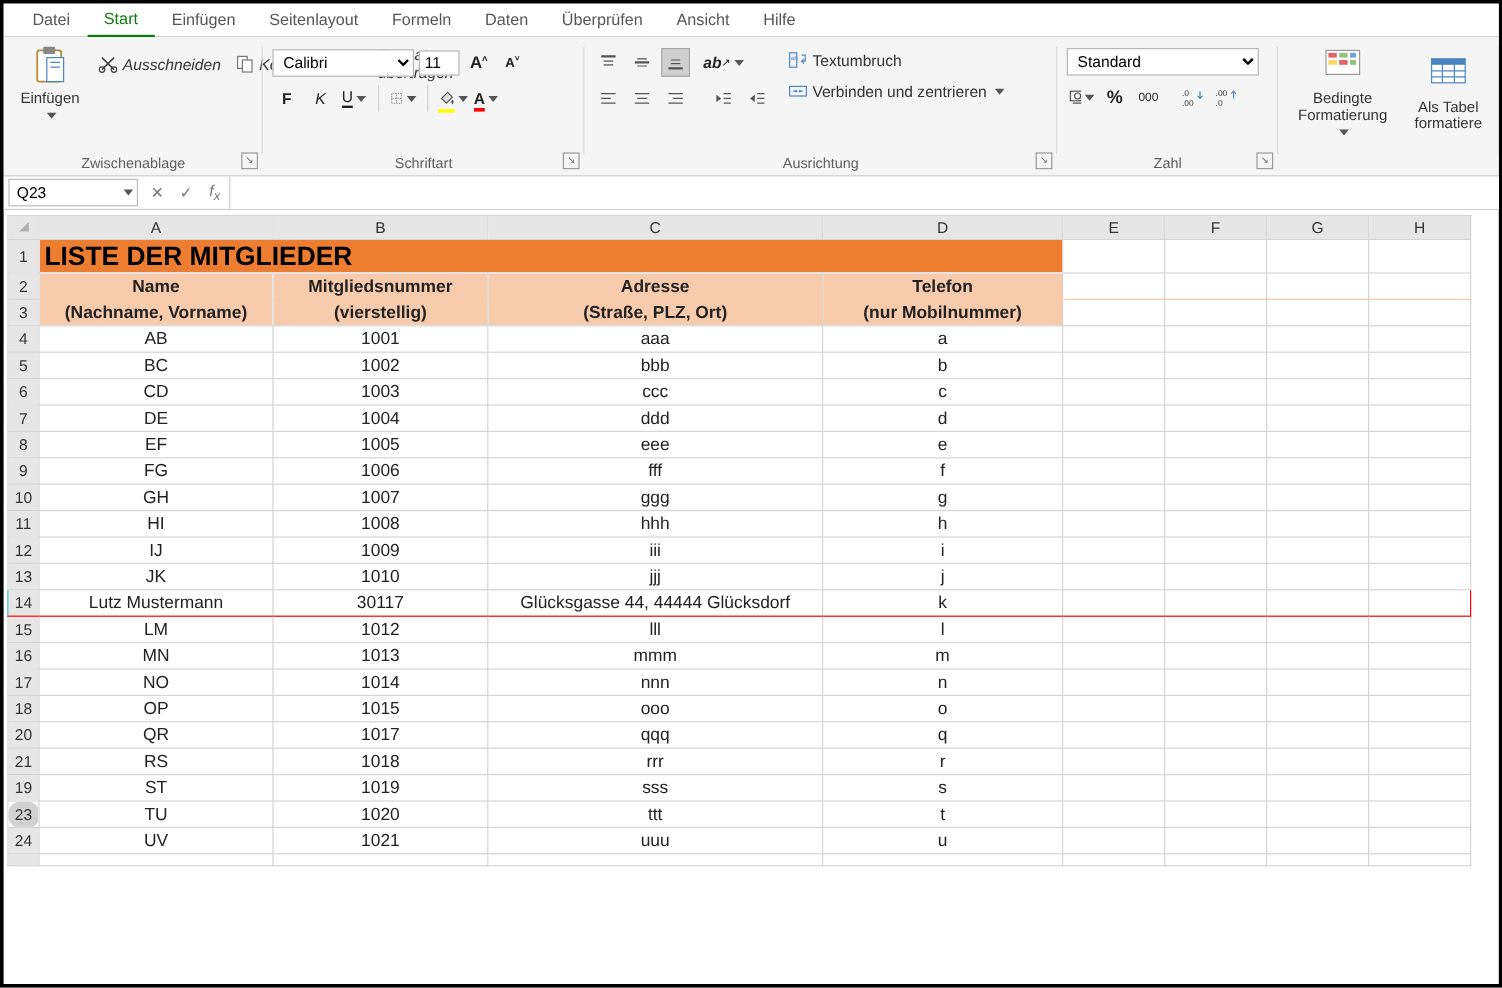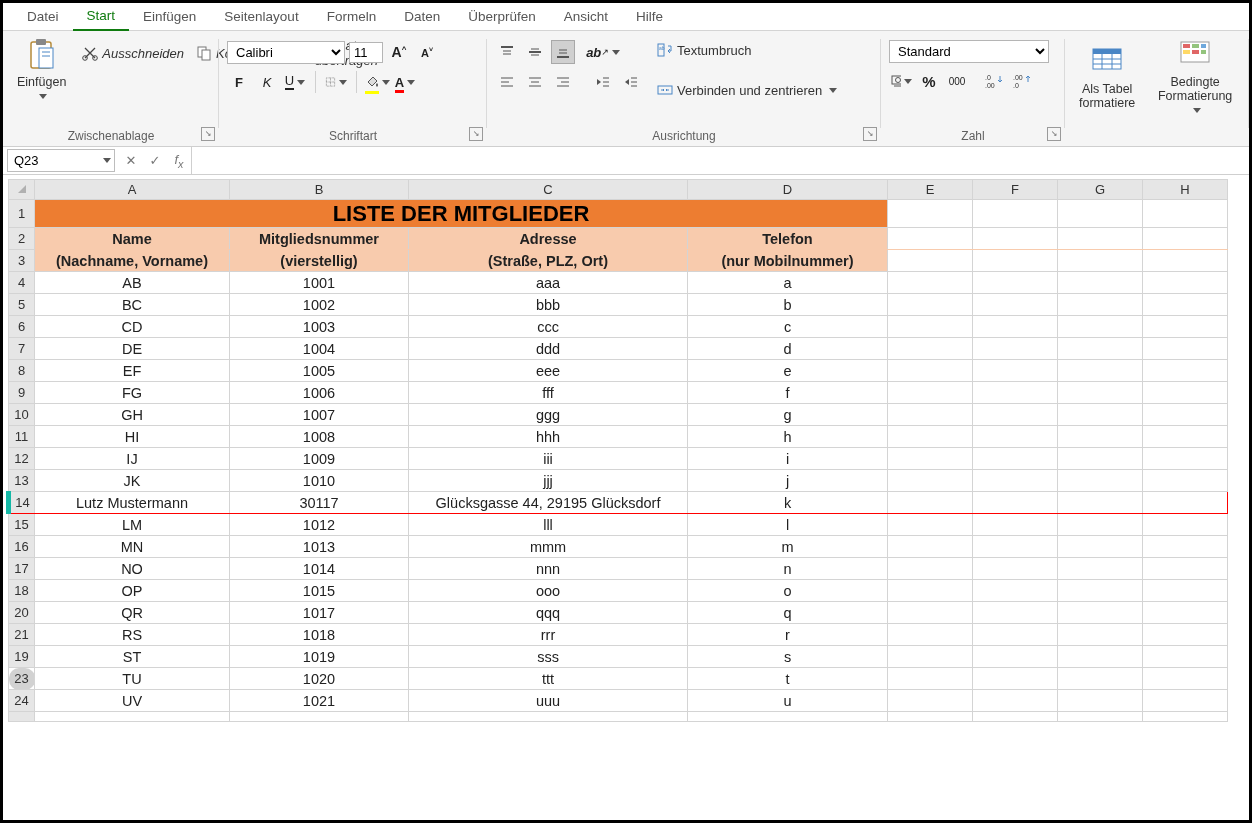--- a/index.html
+++ b/index.html
@@ -43,21 +43,21 @@
   .sheet th, .sheet td { border:1px solid #d4d4d4; font-size:14.5px; height:22px; padding:0 4px; text-align:center; background:#fff; white-space:nowrap; overflow:hidden; }
   .sheet thead th { background:#e6e6e6; color:#333; font-weight:normal; font-size:13px; height:20px; position:sticky; top:0; }
   .sheet thead th.corner { background:#e6e6e6; width:26px; }
   .sheet tbody th { background:#e6e6e6; font-weight:normal; font-size:13px; width:26px; color:#333; }
   .sheet tbody th.sel { background:#d2d2d2;border-radius:10px; }
   tr.title-row td { background:#ED7D31; font-weight:bold; font-size:22px; color:#000; height:28px; }
   tr.hdr td { background:#F8CBAD; font-weight:bold; font-size:14.5px; }
   tr.hdrfirst td { border-bottom-color:#F8CBAD; }
   tr.highlight td, tr.highlight th { border-top:1px solid red; border-bottom:1px solid red; }
   tr.highlight td:last-child { border-right:1px solid red; }
-  tr.highlight th { border-left:5px solid #14b8a6; }
+  tr.highlight th { border-left:1px solid #14b8a6; }
 
   svg { pointer-events:none; }
 </style>
 </head>
 <body>
 
 <div class="menubar" id="menubar">
     <div class="tab">Datei</div>
     <div class="tab active">Start</div>
     <div class="tab">Einfügen</div>
@@ -233,21 +233,21 @@
           <span class="sqbtn">
               <svg width="16" height="16">
                 <path d="M2 8 L6 5 L6 11 Z" fill="#555"></path>
                 <line x1="8" y1="4" x2="14" y2="4" stroke="#555"></line>
                 <line x1="8" y1="8" x2="14" y2="8" stroke="#555"></line>
                 <line x1="8" y1="12" x2="14" y2="12" stroke="#555"></line>
               </svg>
             </span>
         </div>
       </div>
-      <div style="display:flex;flex-direction:column;gap:20px;">
+      <div style="display:flex;flex-direction:column;gap:6px;">
         <div class="ibtn">
           <span class="iconbox">
               <svg width="16" height="16">
                 <rect x="1" y="2" width="6" height="12" fill="none" stroke="#4a86c5"></rect>
                 <text x="2" y="8" font-size="5" fill="#4a86c5">ab</text>
                 <path d="M11 4 h3 v5 h-3 l2 -2 m-2 2 l2 2" stroke="#4a86c5" fill="none"></path>
               </svg>
             </span>
           <span>Textumbruch</span>
         </div>
@@ -299,42 +299,42 @@
               <path d="M15 9 l0 -6 m-2 2 l2 -2 l2 2" stroke="#4a86c5" fill="none"></path>
             </svg>
           </span>
       </div>
     </div>
     <div class="group-label"><span>Zahl</span><span class="launcher">↘</span></div>
   </div>
 
   <div class="group" style="flex:1">
     <div style="display:flex;gap:8px;height:84px;padding-top:2px;">
-      <div class="bigbtn">
-        <svg width="32" height="32">
-            <rect x="2" y="2" width="28" height="20" fill="#fff" stroke="#4a86c5"></rect>
-            <rect x="2" y="2" width="28" height="5" fill="#4a86c5"></rect>
-            <line x1="2" y1="12" x2="30" y2="12" stroke="#4a86c5"></line>
-            <line x1="2" y1="17" x2="30" y2="17" stroke="#4a86c5"></line>
-            <line x1="11" y1="2" x2="11" y2="22" stroke="#4a86c5"></line>
-            <line x1="21" y1="2" x2="21" y2="22" stroke="#4a86c5"></line>
-          </svg>
-        <span class="biglabel"><span>Als Tabel</span><br><span>formatiere</span></span>
-      </div>
       <div class="bigbtn">
         <svg width="32" height="32">
             <rect x="2" y="2" width="28" height="20" fill="#fff" stroke="#999"></rect>
             <rect x="4" y="4" width="7" height="4" fill="#e06666"></rect>
             <rect x="13" y="4" width="7" height="4" fill="#93c47d"></rect>
             <rect x="22" y="4" width="5" height="4" fill="#6fa8dc"></rect>
             <rect x="4" y="10" width="7" height="4" fill="#ffd966"></rect>
             <rect x="13" y="10" width="7" height="4" fill="#e06666"></rect>
             <rect x="22" y="10" width="5" height="4" fill="#93c47d"></rect>
           </svg>
         <span class="biglabel"><span>Bedingte</span><br><span>Formatierung</span> <span class="dd"></span></span>
+      </div>
+      <div class="bigbtn">
+        <svg width="32" height="32">
+            <rect x="2" y="2" width="28" height="20" fill="#fff" stroke="#4a86c5"></rect>
+            <rect x="2" y="2" width="28" height="5" fill="#4a86c5"></rect>
+            <line x1="2" y1="12" x2="30" y2="12" stroke="#4a86c5"></line>
+            <line x1="2" y1="17" x2="30" y2="17" stroke="#4a86c5"></line>
+            <line x1="11" y1="2" x2="11" y2="22" stroke="#4a86c5"></line>
+            <line x1="21" y1="2" x2="21" y2="22" stroke="#4a86c5"></line>
+          </svg>
+        <span class="biglabel"><span>Als Tabel</span><br><span>formatiere</span></span>
       </div>
     </div>
     <div class="group-label"></div>
   </div>
 
 </div>
 
 <div class="formulabar">
   <input class="namebox" value="Q23" style="">
   <span class="dd" style="margin-left:-16px;margin-right:8px;"></span>
@@ -359,21 +359,21 @@
           <th style="width: 200px;">D</th>
           <th style="width: 85px;">E</th>
           <th style="width: 85px;">F</th>
           <th style="width: 85px;">G</th>
           <th style="width: 85px;">H</th>
         </tr>
       </thead>
     <tbody id="sheetbody">
         <tr class="title-row">
           <th>1</th>
-          <td colspan="4" style="text-align: center;">LISTE DER MITGLIEDER</td>
+          <td colspan="4" style="text-align: left;">LISTE DER MITGLIEDER</td>
           <td style="background: rgb(255, 255, 255);"></td>
           <td style="background: rgb(255, 255, 255);"></td>
           <td style="background: rgb(255, 255, 255);"></td>
           <td style="background: rgb(255, 255, 255);"></td>
         </tr>
         <tr class="hdr hdrfirst">
           <th>2</th>
           <td>Name</td>
           <td>Mitgliedsnummer</td>
           <td>Adresse</td>
@@ -501,21 +501,21 @@
           <td>j</td>
           <td></td>
           <td></td>
           <td></td>
           <td></td>
         </tr>
         <tr class="highlight">
           <th>14</th>
           <td>Lutz Mustermann</td>
           <td>30117</td>
-          <td>Glücksgasse 44, 29195 Glücksdorf</td>
+          <td>Glücksgasse 44, 44444 Glücksdorf</td>
           <td>k</td>
           <td></td>
           <td></td>
           <td></td>
           <td></td>
         </tr>
         <tr>
           <th>15</th>
           <td>LM</td>
           <td>1012</td>

